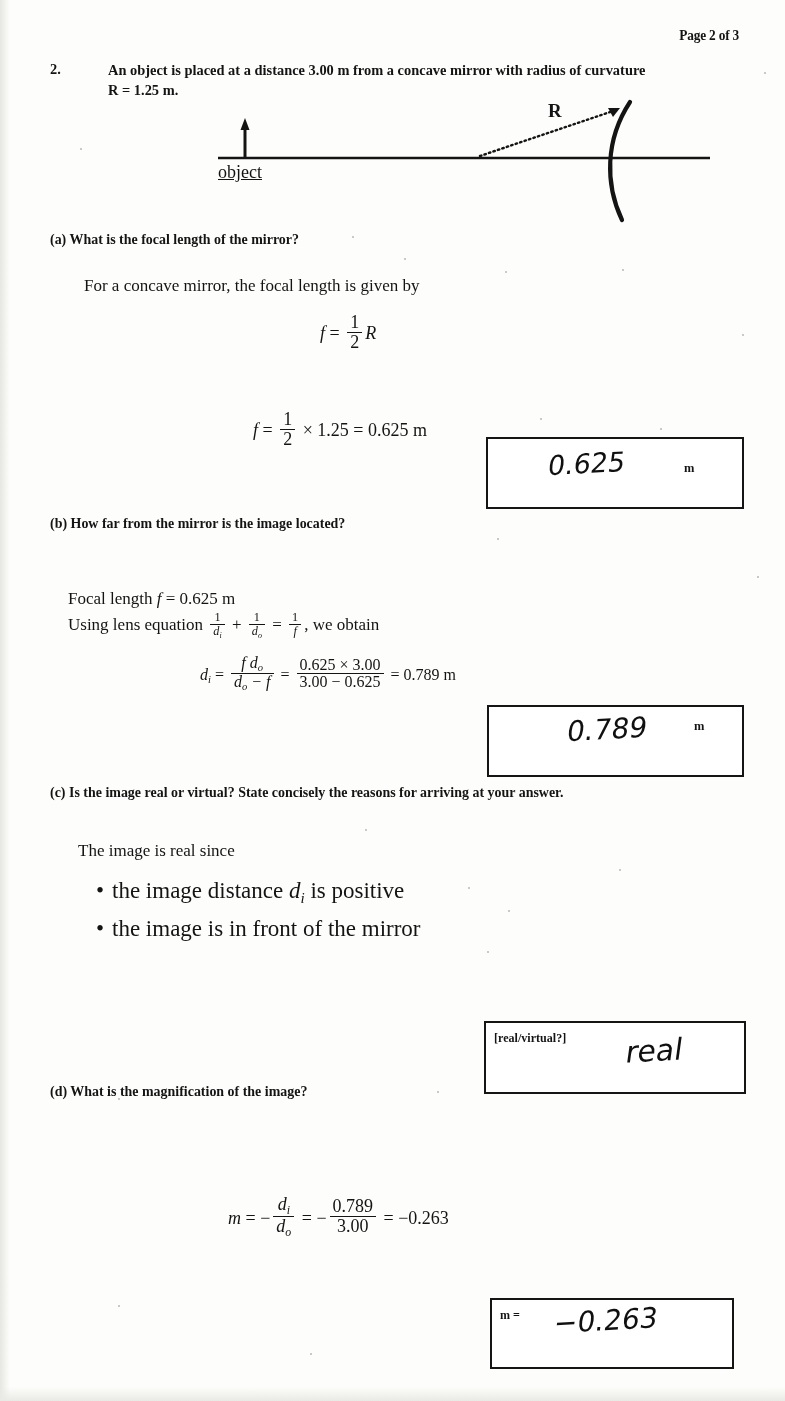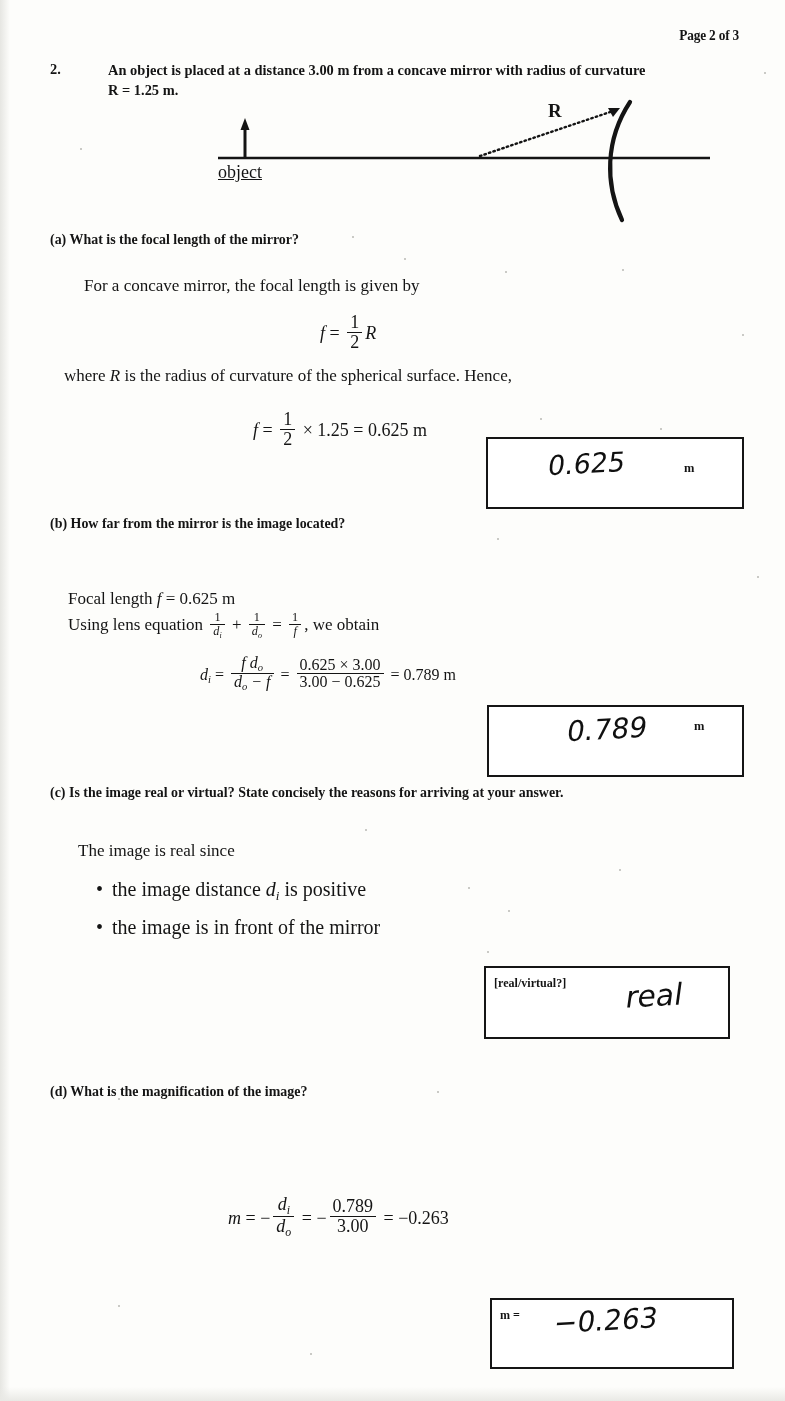--- a/index.html
+++ b/index.html
@@ -74,21 +74,21 @@
     font-weight:400;
     color:#101010;
     white-space:nowrap;
     transform:rotate(-3.2deg) skewX(-11deg);
   }
   .unit{
     position:absolute;font-size:12.5px;font-weight:bold;
   }
 
   
-  .bullet{font-size:20px;white-space:nowrap;}
+  .bullet{font-size:23px;white-space:nowrap;}
   .bullet .dot{display:inline-block;width:16px;}
 
   
   #diagram{position:absolute;left:150px;top:92px;width:570px;height:135px;}
 </style>
 </head>
 <body>
 
 <div class="page">
 
@@ -148,23 +148,20 @@
 
   <div class="abs eq" style="left:320px;top:313px;">
     <span class="mi">f</span>
     <span>=</span>
     <span class="frac">
       <span class="num">1</span>
       <span class="den">2</span>
     </span><span class="mi">R</span>
   </div>
 
-  <div class="abs prose" style="left:64px;top:365px;">
-    <span>where </span><span class="mi">R</span><span> is the radius of curvature of the spherical surface.  Hence,</span>
-  </div>
 
   <div class="abs eq" style="left:253px;top:410px;">
     <span class="mi">f</span>
     <span>=</span>
     <span class="frac">
       <span class="num">1</span>
       <span class="den">2</span>
     </span>
     <span>× 1.25</span>
     <span>=</span>
@@ -212,21 +209,21 @@
   <div class="abs prose" style="left:78px;top:840px;">The image is real since</div>
 
   <div class="abs bullet" style="left:96px;top:878px;">
     <span class="dot">•</span><span>the image distance </span><span class="mi">d</span><span class="sub">i</span><span> is positive</span>
   </div>
 
   <div class="abs bullet" style="left:96px;top:916px;">
     <span class="dot">•</span><span>the image is in front of the mirror</span>
   </div>
 
-  <div class="ansbox" style="left:484px;top:966px;width:242px;height:69px;">
+  <div class="ansbox" style="left:484px;top:1021px;width:242px;height:69px;padding-left:16px;">
     <span class="boxlabel">[real/virtual?]</span>
     <span class="hand" style="left:140px;top:10px;font-size:30px;">real</span>
   </div>
 
   <div class="abs part-head" style="left:50px;top:1083px;">(d) What is the magnification of the image?</div>
 
 
   <div class="abs eq" style="left:228px;top:1195px;font-size:18px;">
     <span class="mi">m</span>
     <span>=</span>

